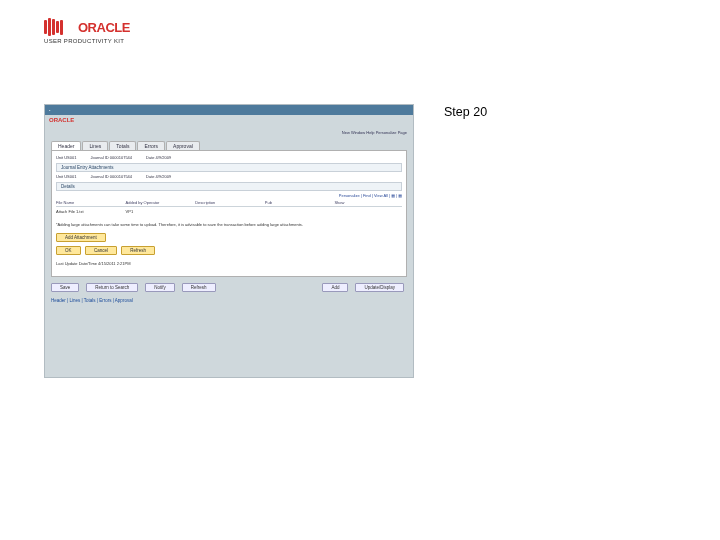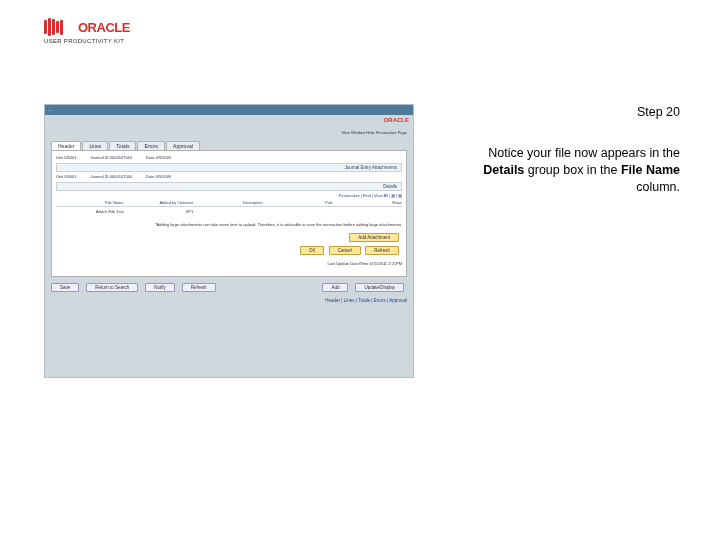--- a/index.html
+++ b/index.html
@@ -37,21 +37,21 @@
     font-size: 6px; color: #333; letter-spacing: 0.3px;
     margin-top: 2px;
   }
   .page-title {
     font-size: 14px; color: #000;
     margin-top: 6px;
   }
   .content {
     position: absolute;
     top: 104px; left: 44px; right: 40px;
-    display: flex; gap: 30px; text-align: right;
+    display: flex; gap: 30px;
   }
   .shot {
     width: 370px; height: 274px;
     background: #cfd8dc;
     border: 1px solid #b2bcc2;
     position: relative;
     font-size: 5px;
   }
   .sh-top {
     height: 10px; background: #4e7a9c;
@@ -198,17 +198,14 @@
       <span class="ybtn" style="background:#eef;border-color:#99b">Refresh</span>
       <span style="flex:1"></span>
       <span class="ybtn" style="background:#eef;border-color:#99b">Add</span>
       <span class="ybtn" style="background:#eef;border-color:#99b">Update/Display</span>
     </div>
     <div class="ret-link">Header | Lines | Totals | Errors | Approval</div>
   </div>
 
   <div class="text-col">
     <div class="step-label">Step 20</div>
-    <div>
-      <span>Notice your file now appears in the </span><b>Details</b><span> group box in the </span><b>File Name</b><span> column.</span>
-    </div>
   </div>
 </div>
 
 </body></html>

